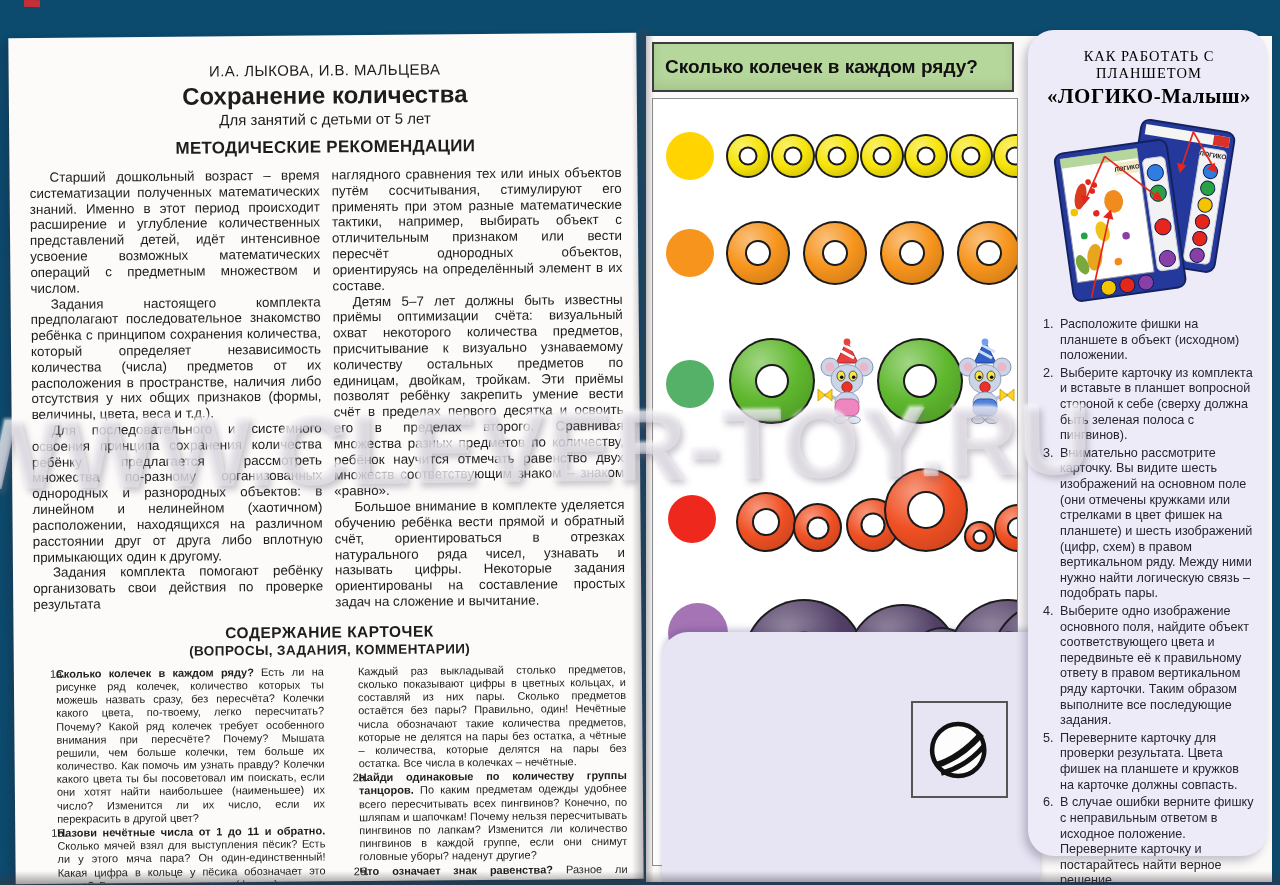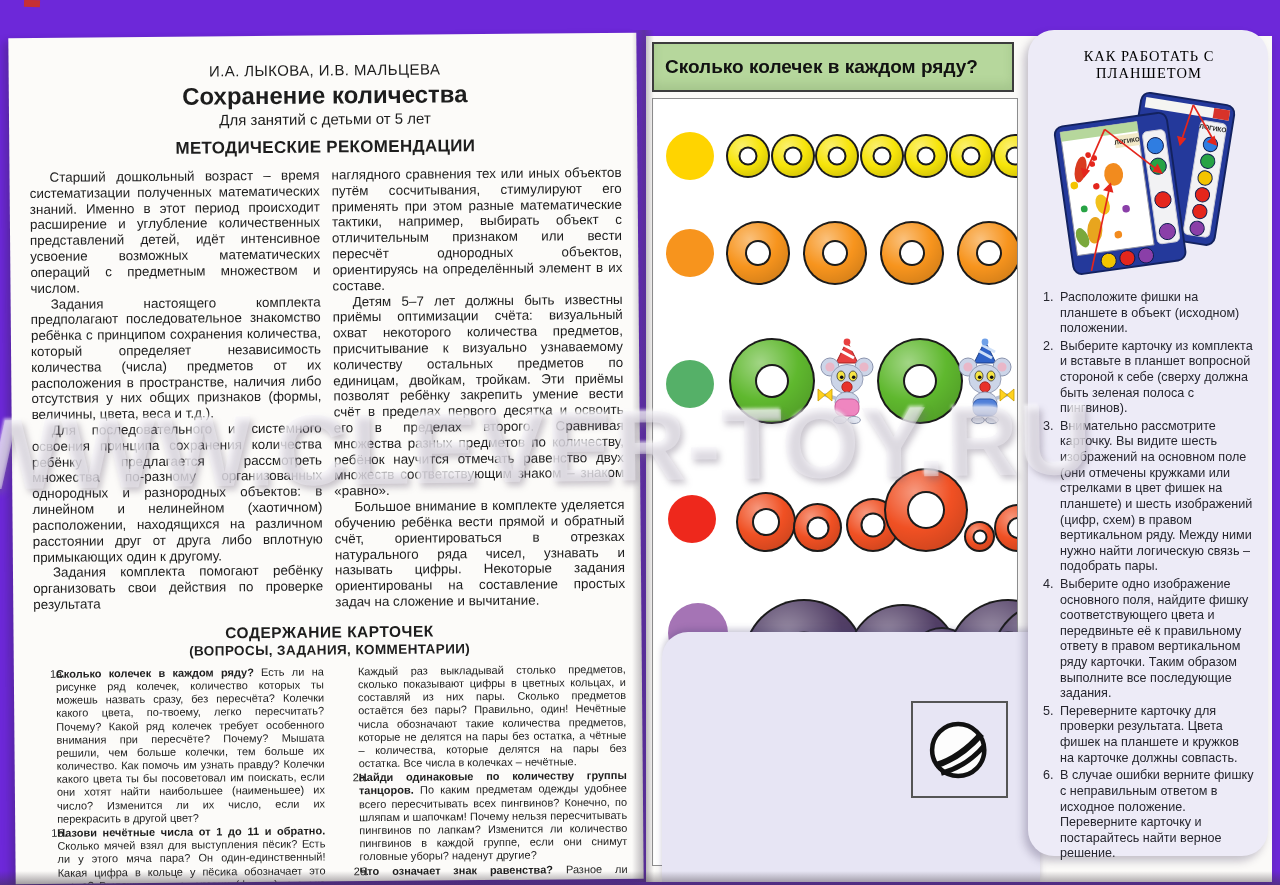--- a/index.html
+++ b/index.html
@@ -1,16 +1,16 @@
 <!DOCTYPE html>
 <html lang="ru"><head>
 <meta charset="utf-8">
 <style>
   html,body{margin:0;padding:0;background:#e7e5e3;}
-  .photo{position:relative;width:1280px;height:885px;background:#6d28d9;overflow:hidden;
+  .photo{position:relative;width:1280px;height:885px;background:#0c4a6e;overflow:hidden;
          font-family:"Liberation Sans",sans-serif;color:#1d1d1d;}
   
   .lpage{position:absolute;left:12px;top:36px;width:628px;height:846px;background:#fcfbf9;
          transform:rotate(-0.5deg);transform-origin:40% 50%;
          box-shadow:-5px 4px 9px rgba(40,35,45,.22), 0 5px 9px rgba(40,35,45,.18);
          overflow:hidden;z-index:2;}
   .lp-inner{padding:20px 16px 0 20px;}
   .authors{text-align:center;font-size:15px;letter-spacing:.4px;margin-top:6px;}
   .btitle{text-align:center;font-size:24px;font-weight:bold;margin-top:3px;}
   .bsub{text-align:center;font-size:15px;margin-top:1px;}
@@ -260,20 +260,21 @@
       <circle cx="38" cy="40" r="29" fill="#fdfdfd" stroke="#111" stroke-width="5"></circle>
       <path d="M13,57 Q40,49 64,22" stroke="#111" stroke-width="7" fill="none"></path>
       <path d="M19,66 Q48,58 67,35" stroke="#111" stroke-width="5.5" fill="none"></path>
     </svg>
   </div>
 
   <div class="spine"></div>
 
   <div class="bookmark">
     <div class="bm-t1">КАК РАБОТАТЬ С ПЛАНШЕТОМ</div>
+    <div class="bm-t2">«ЛОГИКО-Малыш»</div>
 
     <svg class="bm-illu" width="198" height="200" viewBox="0 0 210 212">
       <g transform="translate(98,6) rotate(9)">
         <rect x="0" y="0" width="100" height="150" rx="9" fill="#24399b" stroke="#13225f" stroke-width="2"></rect>
         <rect x="5" y="5" width="90" height="11" fill="#f5f5f2"></rect>
         <rect x="78" y="5" width="17" height="11" fill="#d8332a"></rect>
         <rect x="66" y="20" width="28" height="122" rx="5" fill="#f2f2f4" stroke="#c9c9d4"></rect>
         <text x="80" y="29" text-anchor="middle" font-size="7" font-weight="bold" fill="#1c1c1c" font-family="Liberation Sans, sans-serif">ЛОГИКО</text>
         <circle cx="80" cy="44" r="7.6" fill="#2f7de1" stroke="#0d1b4d"></circle>
         <circle cx="80" cy="62" r="7.6" fill="#27a345" stroke="#0d1b4d"></circle>
@@ -321,21 +322,21 @@
           <polygon points="176,62 168,59 174,54"></polygon>
         <line x1="44" y1="196" x2="64" y2="104"></line>
           <polygon points="64,104 66,112 58,110"></polygon>
       </g>
     </svg>
 
     <ol class="steps">
       <li>Расположите фишки на планшете в объект (исходном) положении.</li>
       <li>Выберите карточку из комплекта и вставьте в планшет вопросной стороной к себе (сверху должна быть зеленая полоса с пингвинов).</li>
       <li>Внимательно рассмотрите карточку. Вы видите шесть изображений на основном поле (они отмечены кружками или стрелками в цвет фишек на планшете) и шесть изображений (цифр, схем) в правом вертикальном ряду. Между ними нужно найти логическую связь – подобрать пары.</li>
-      <li>Выберите одно изображение основного поля, найдите фишку соответствующего цвета и передвиньте её к правильному ответу в правом вертикальном ряду карточки. Таким образом выполните все последующие задания.</li>
+      <li>Выберите одно изображение основного поля, найдите объект соответствующего цвета и передвиньте её к правильному ответу в правом вертикальном ряду карточки. Таким образом выполните все последующие задания.</li>
       <li>Переверните карточку для проверки результата. Цвета фишек на планшете и кружков на карточке должны совпасть.</li>
       <li>В случае ошибки верните фишку с неправильным ответом в исходное положение. Переверните карточку и постарайтесь найти верное решение.</li>
 
     </ol>
   </div>
 
   <div class="watermark">WWW.CLEVER-TOY.RU</div>
   <div class="bottom-shadow"></div>
 </div>
 

